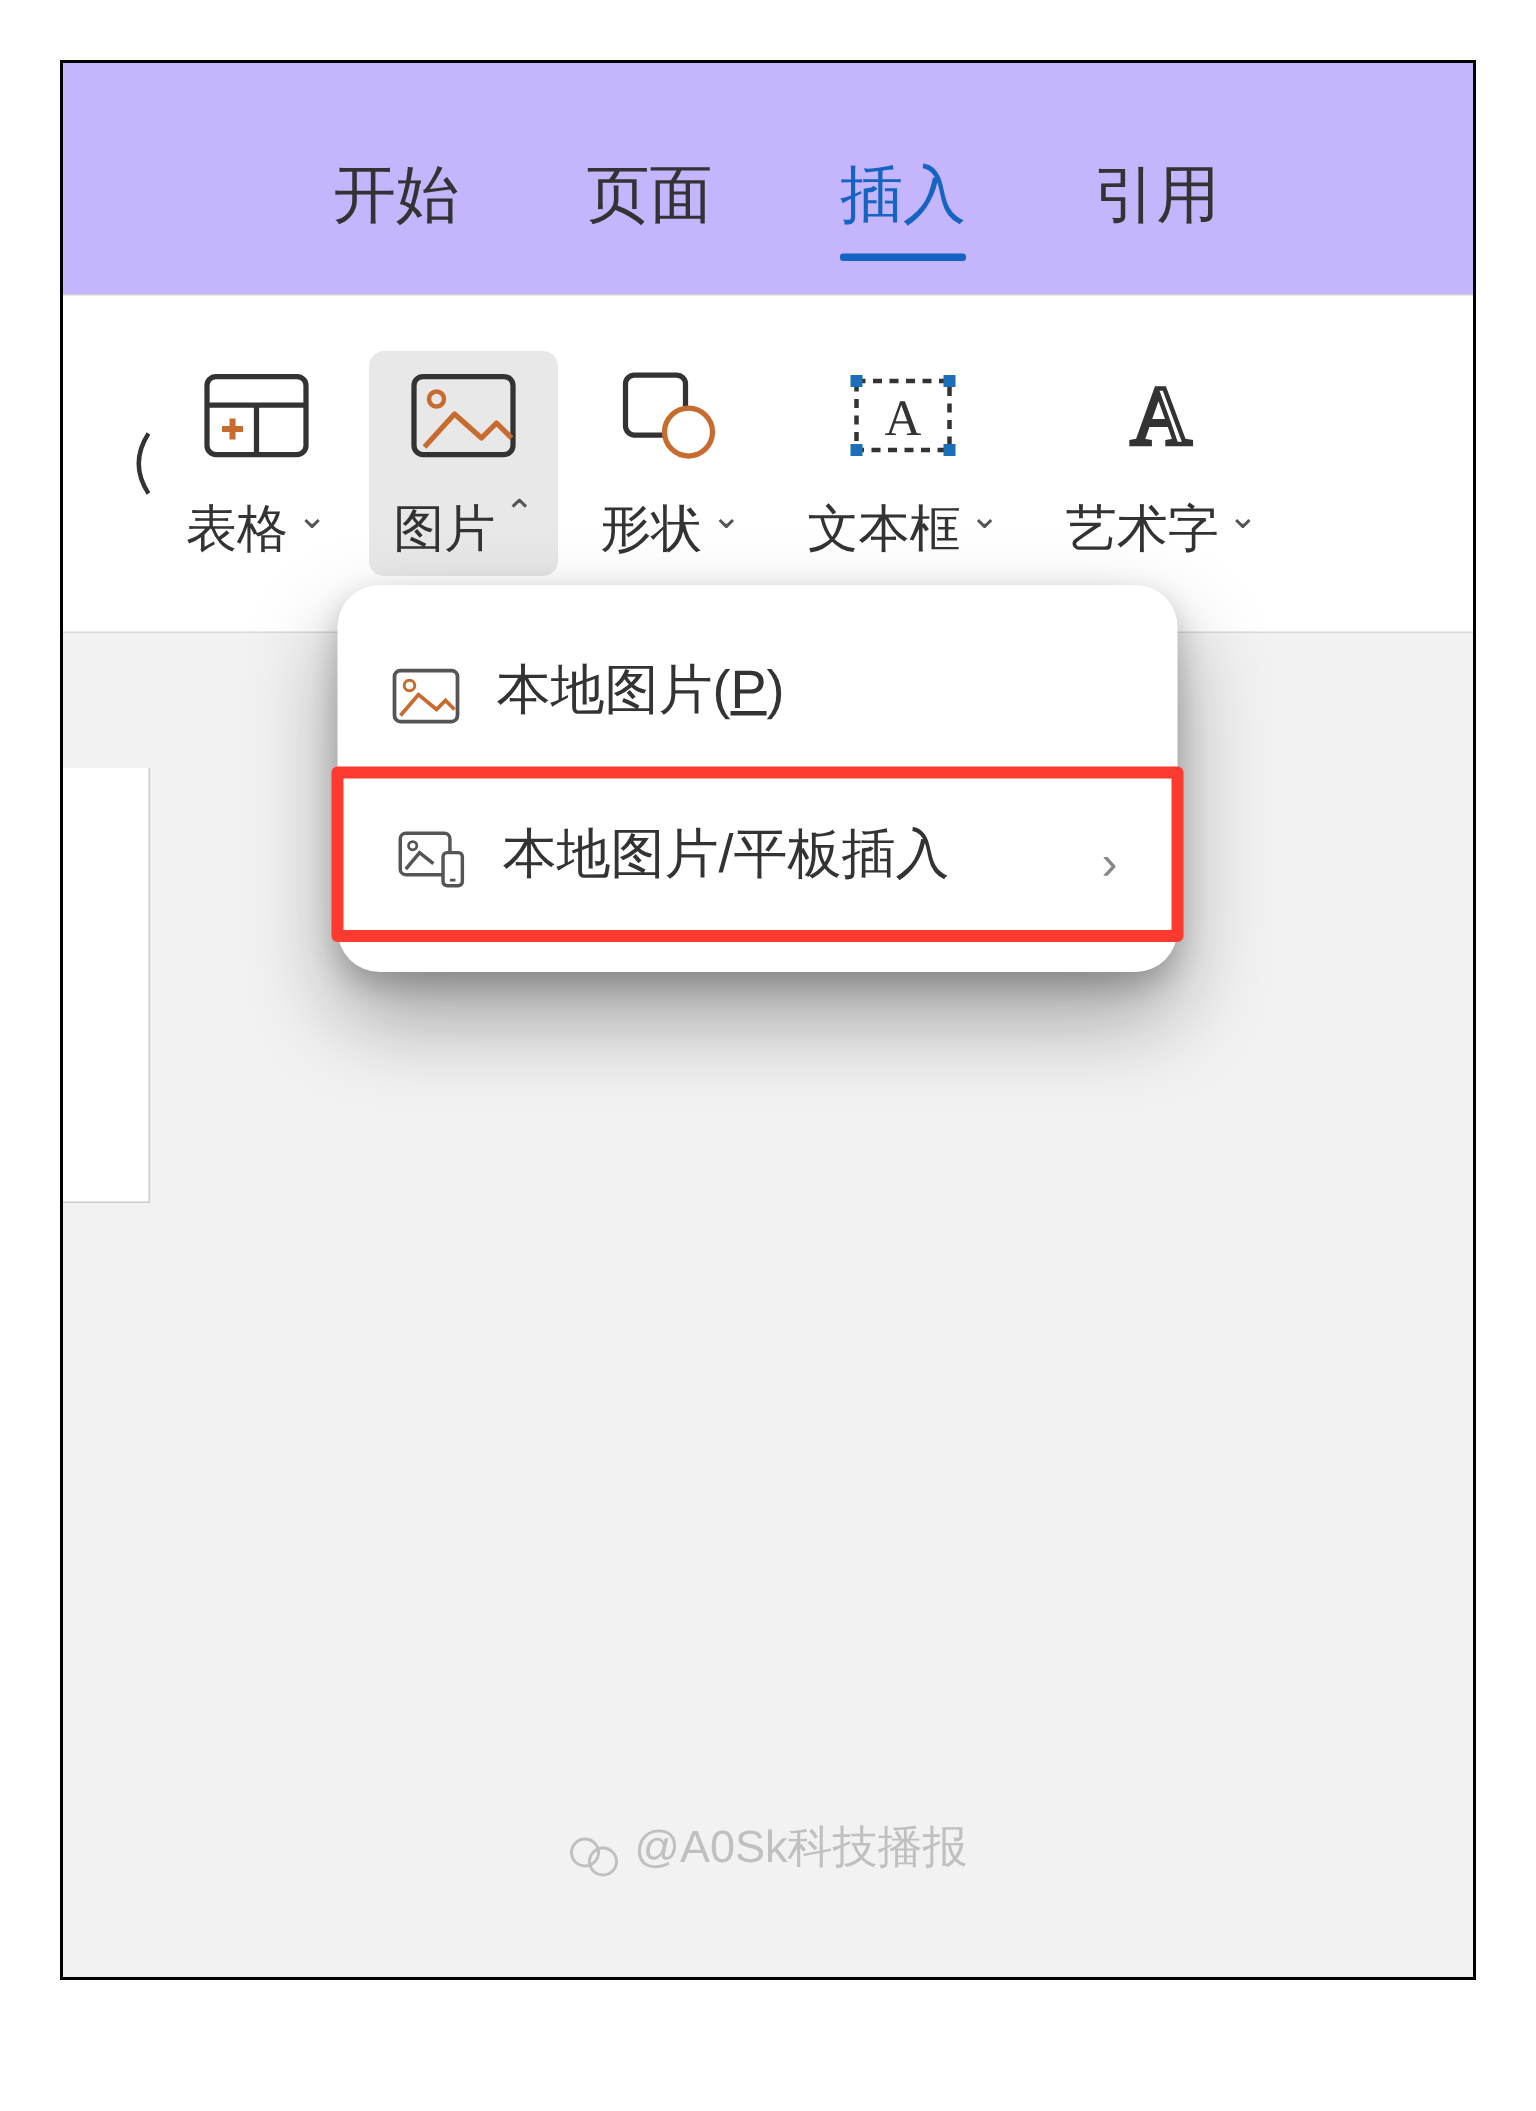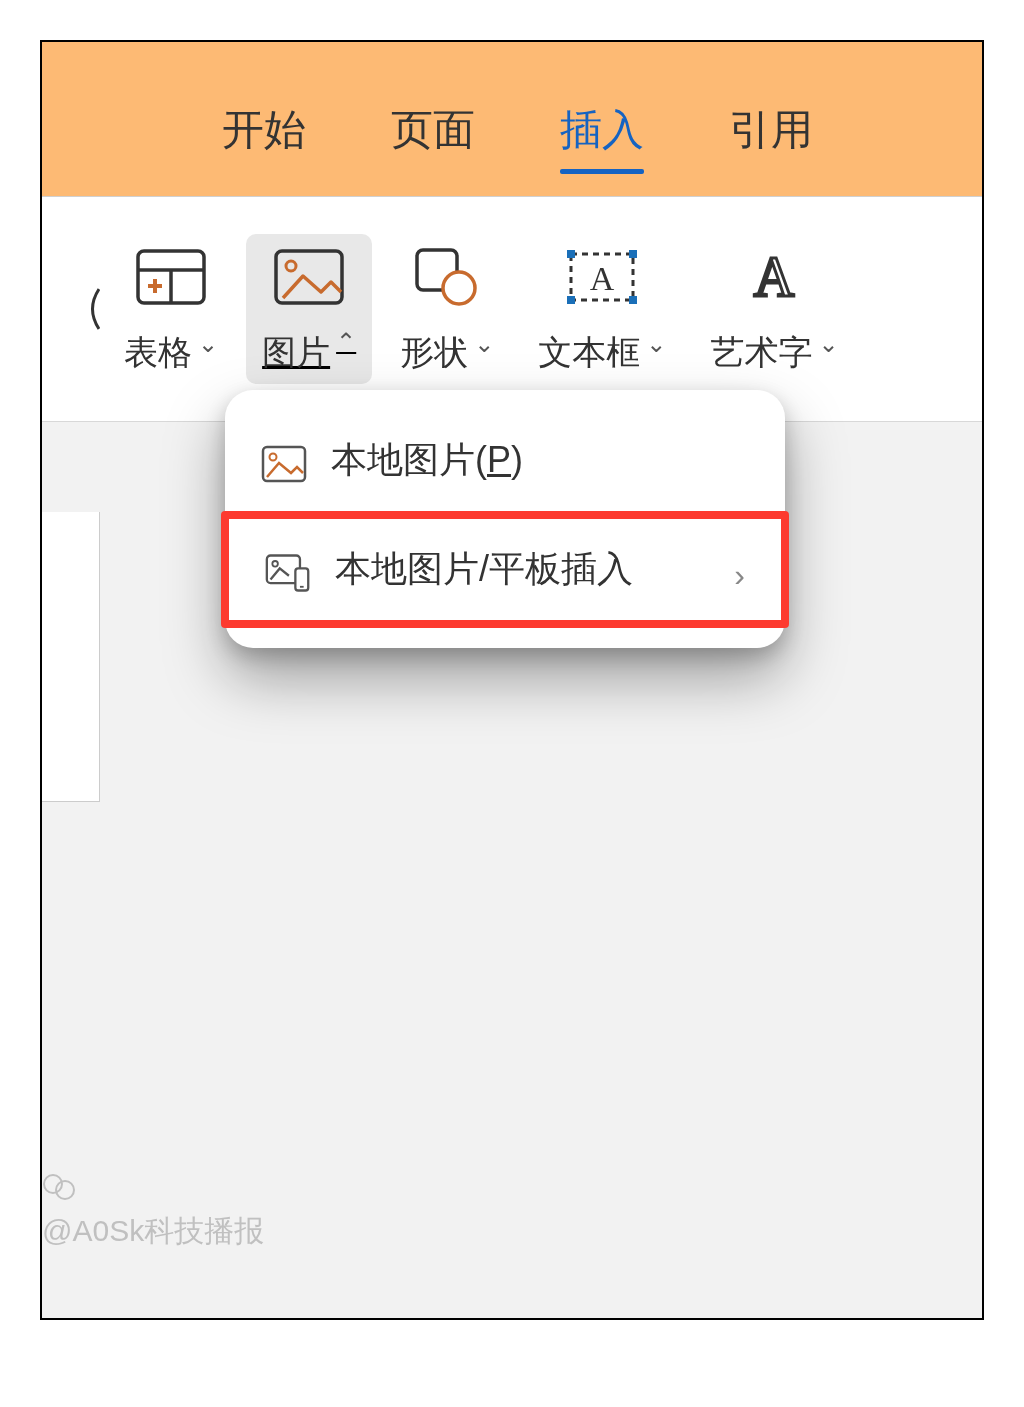--- a/index.html
+++ b/index.html
@@ -12,21 +12,21 @@
     }
     .frame {
       border: 2px solid #000;
       margin: 40px;
       height: 1280px;
       background: #fff;
       overflow: hidden;
     }
     .tabs-bar {
       height: 155px;
-      background: #fdba74;
+      background: #c4b5fd;
       border-bottom: 1px solid #d0d0d0;
       display: flex;
       align-items: flex-end;
       padding: 0 0 0 180px;
       gap: 85px;
     }
     .tab {
       font-size: 42px;
       color: #333;
       padding-bottom: 38px;
@@ -65,21 +65,20 @@
       flex-direction: column;
       align-items: center;
       justify-content: center;
       padding: 8px 16px;
       margin: 0 6px;
       border-radius: 10px;
       cursor: pointer;
     }
     .ribbon-group.active {
       background: #e8e8e8;
-      text-decoration: underline;
     }
     .ribbon-icon {
       height: 70px;
       display: flex;
       align-items: center;
       justify-content: center;
       margin-bottom: 18px;
     }
     .ribbon-label {
       font-size: 34px;
@@ -145,24 +144,23 @@
       border-bottom: 1px solid #ccc;
     }
     .watermark {
       position: absolute;
       bottom: 70px;
       left: 0; right: 0;
       text-align: center;
       color: #c0c0c0;
       font-size: 30px;
       display: flex;
-      align-items: flex-start;
+      align-items: flex-end;
       justify-content: center;
       gap: 10px;
-      flex-direction: column;
     }
     .underline-p { text-decoration: underline; }
   </style>
 </head>
 <body>
 
 <div class="frame">
 
   <div class="tabs-bar">
     <div class="tab">开始</div>

